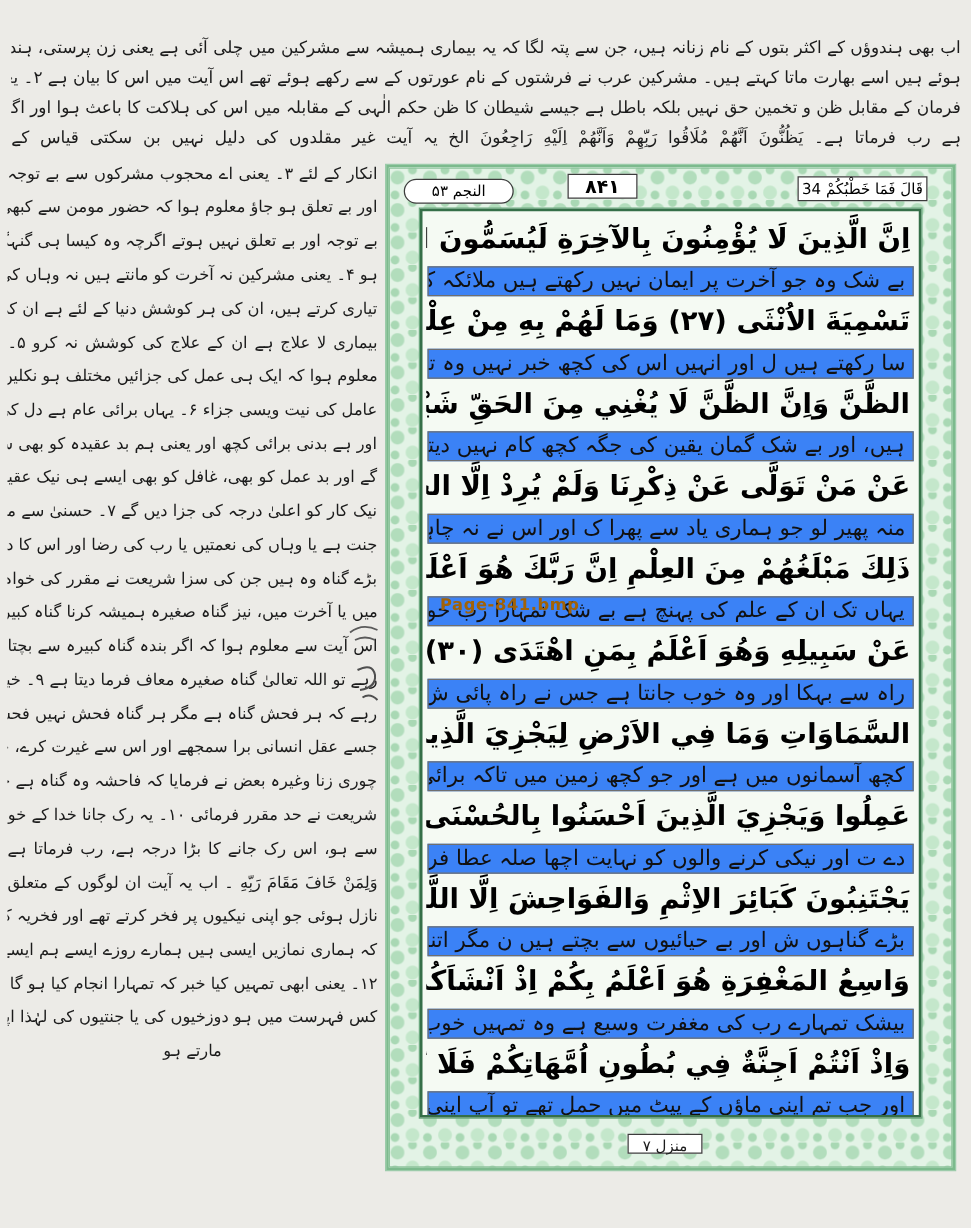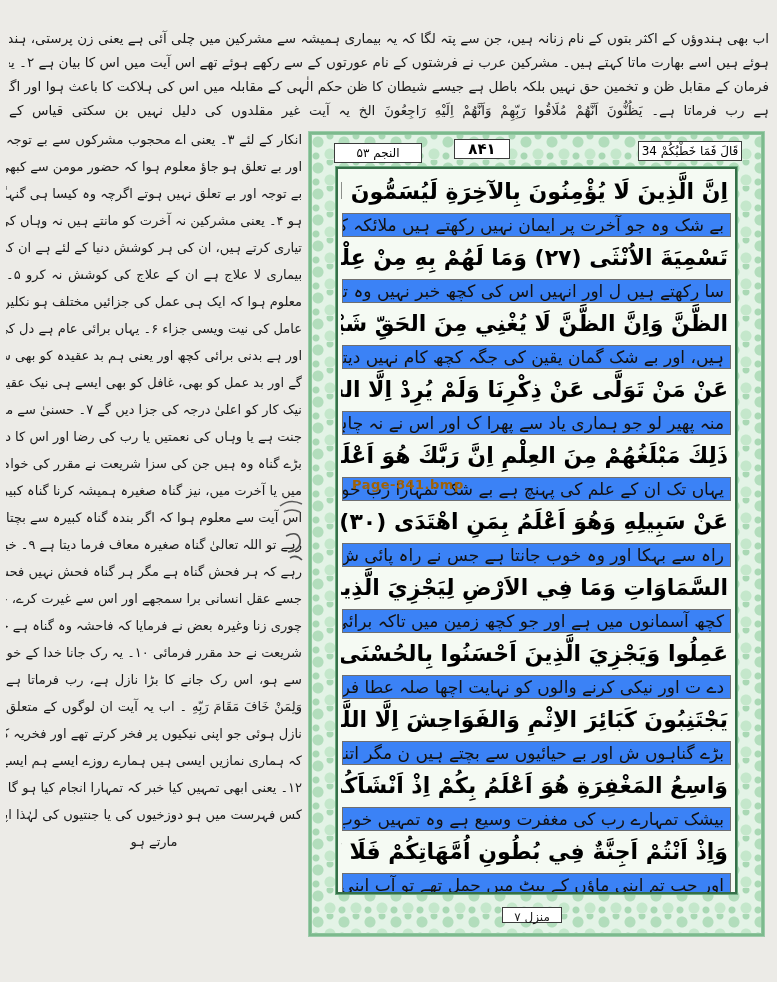--- a/index.html
+++ b/index.html
@@ -76,21 +76,21 @@
   
   .cartouche {
     position:absolute;
     background:#fff; border:1px solid #3c3c3c;
     font-size:12px; line-height:18px; height:20px;
     text-align:center; white-space:nowrap;
     direction:rtl; color:#000;
   }
   .cart-juz   { top:7px;  right:20px;  width:104px; }
   .cart-page  { top:5px;  right:252px; width:56px; font-size:15px; font-weight:bold; }
-  .cart-surah { top:9px;  right:340px; width:88px; }
+  .cart-surah { top:9px;  right:351px; width:88px;border-radius:10px; }
   
   .manzil {
     position:absolute; bottom:11px; right:200px; width:60px; height:16px;
     background:#fff; border:1px solid #3c3c3c;
     font-size:12px; line-height:18px; text-align:center; direction:rtl;
   }
   
   .watermark {
     position:absolute; left:352px; top:477px;
     font-family:"DejaVu Sans", sans-serif;
@@ -126,21 +126,21 @@
     <div class="lline">نیک کار کو اعلیٰ درجہ کی جزا دیں گے ۷۔ حسنیٰ سے مراد</div>
     <div class="lline">جنت ہے یا وہاں کی نعمتیں یا رب کی رضا اور اس کا دیدار</div>
     <div class="lline">بڑے گناہ وہ ہیں جن کی سزا شریعت نے مقرر کی خواہ دنیا</div>
     <div class="lline">میں یا آخرت میں، نیز گناہ صغیرہ ہمیشہ کرنا گناہ کبیرہ ہے،</div>
     <div class="lline">اس آیت سے معلوم ہوا کہ اگر بندہ گناہ کبیرہ سے بچتا</div>
     <div class="lline">رہے تو اللہ تعالیٰ گناہ صغیرہ معاف فرما دیتا ہے ۹۔ خیال</div>
     <div class="lline">رہے کہ ہر فحش گناہ ہے مگر ہر گناہ فحش نہیں فحش گناہ وہ</div>
     <div class="lline">جسے عقل انسانی برا سمجھے اور اس سے غیرت کرے، جیسے</div>
     <div class="lline">چوری زنا وغیرہ بعض نے فرمایا کہ فاحشہ وہ گناہ ہے جس پر</div>
     <div class="lline">شریعت نے حد مقرر فرمائی ۱۰۔ یہ رک جانا خدا کے خوف</div>
-    <div class="lline">سے ہو، اس رک جانے کا بڑا نازل ہے، رب فرماتا ہے</div>
+    <div class="lline">سے ہو، اس رک جانے کا بڑا درجہ ہے، رب فرماتا ہے</div>
     <div class="lline">وَلِمَنْ خَافَ مَقَامَ رَبِّهِ ۔ اب یہ آیت ان لوگوں کے متعلق</div>
     <div class="lline">نازل ہوئی جو اپنی نیکیوں پر فخر کرتے تھے اور فخریہ کہتے تھے</div>
     <div class="lline">کہ ہماری نمازیں ایسی ہیں ہمارے روزے ایسے ہم ایسے</div>
     <div class="lline">۱۲۔ یعنی ابھی تمہیں کیا خبر کہ تمہارا انجام کیا ہو گا اور تم</div>
     <div class="lline">کس فہرست میں ہو دوزخیوں کی یا جنتیوں کی لہٰذا اپنی کیوں</div>
     <div class="lline">مارتے ہو</div>
   </div>
 
 <div class="qbox">
   <div class="cartouche cart-juz">قَالَ فَمَا خَطْبُكُمْ 34</div>

